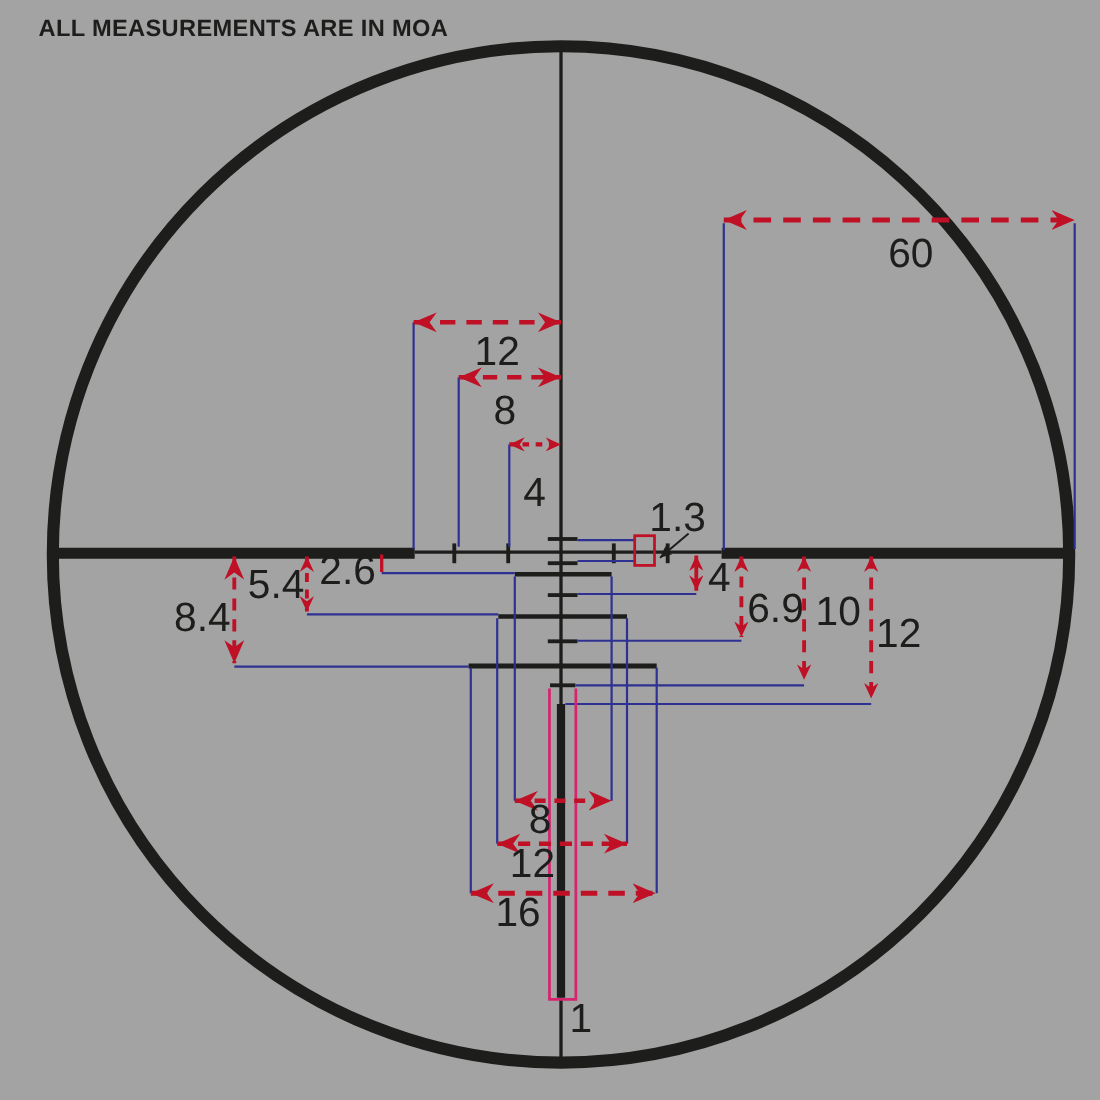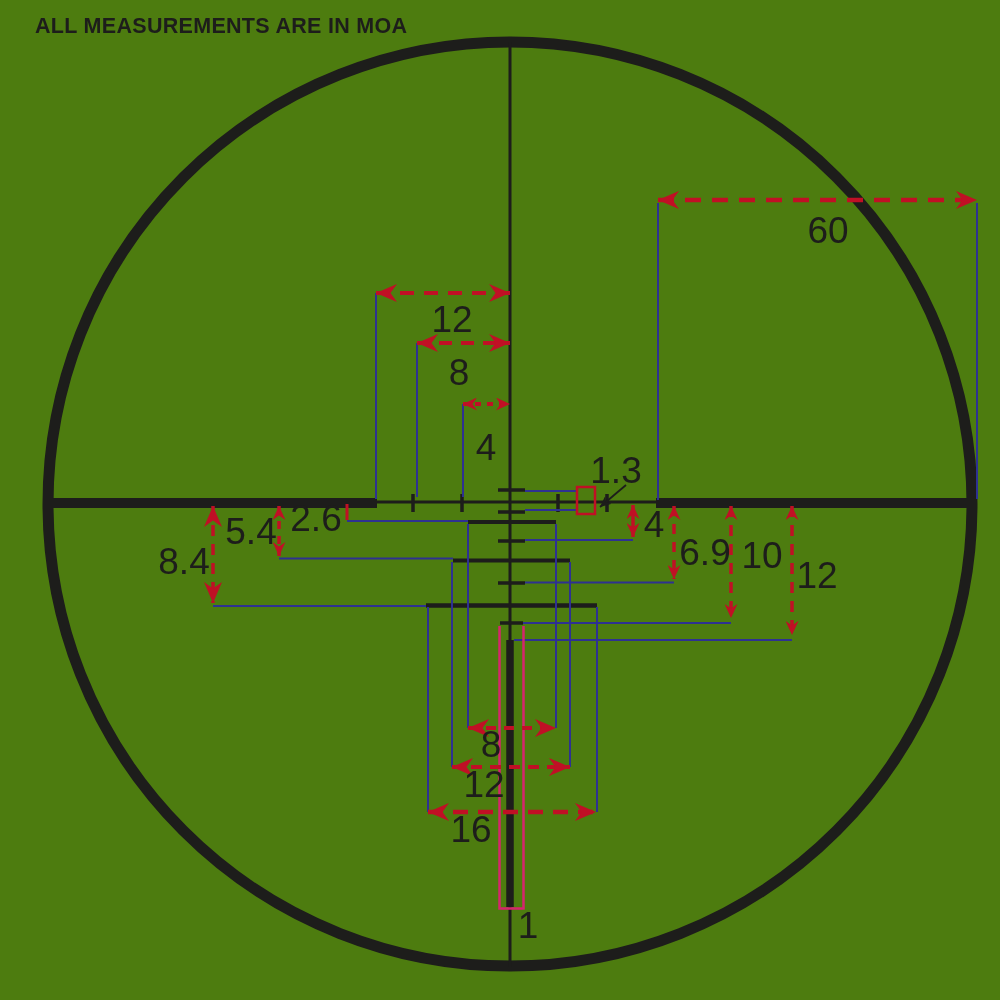--- a/index.html
+++ b/index.html
@@ -1,16 +1,16 @@
 <!DOCTYPE html>
 <html><head>
 <meta charset="utf-8">
 <style>
   html,body{margin:0;padding:0;background:#ffffff;}
-  .stage{position:relative;width:1000px;height:1000px;background:#4d7c0f;overflow:hidden;
+  .stage{position:relative;width:1000px;height:1000px;background:#a3a3a3;overflow:hidden;
          font-family:"Liberation Sans", sans-serif;}
   svg{display:block;}
   .num{font-family:"Liberation Sans", sans-serif;font-size:37px;fill:#1d1d1b;}
   .title{font-family:"Liberation Sans", sans-serif;font-size:21.5px;font-weight:bold;
          fill:#1d1d1b;letter-spacing:0.3px;}
   .blk{stroke:#1d1d1b;fill:none;}
   .red{stroke:#c01025;fill:none;}
   .blu{stroke:#2e3192;fill:none;stroke-width:2;}
   .pnk{stroke:#d6246e;fill:none;}
 </style>

